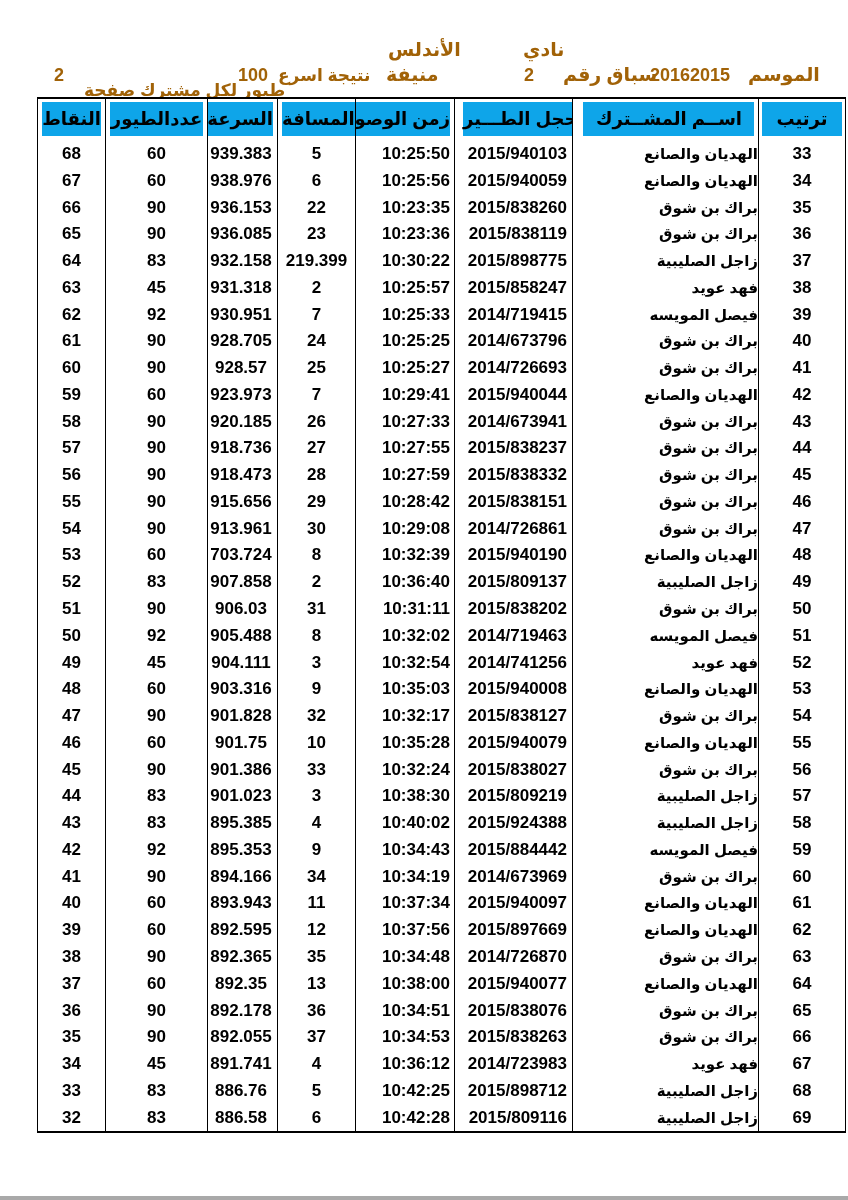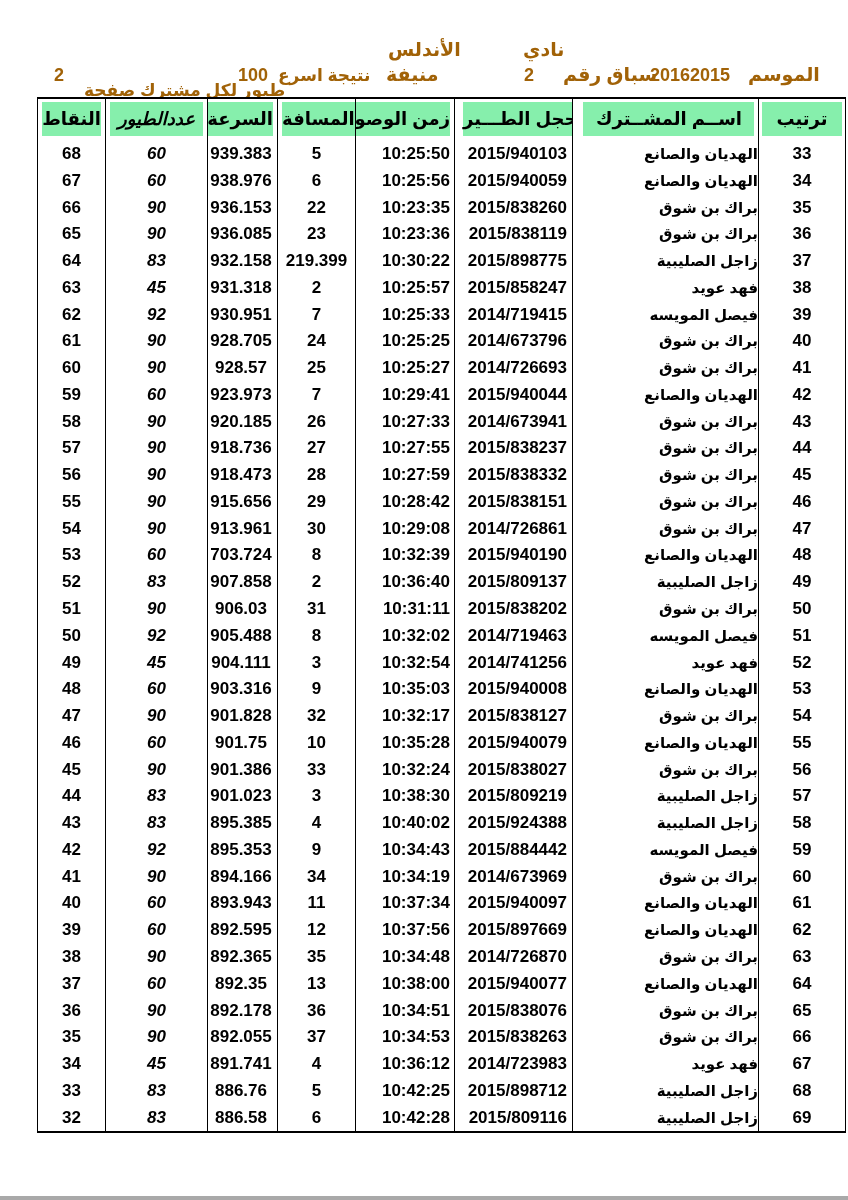--- a/index.html
+++ b/index.html
@@ -37,37 +37,37 @@
     grid-template-columns:87px 186px 118px 99px 78px 70px 102px 67px;
     direction:rtl;
   }
   .thead { height:42px; }
   .trow  { height:26.78px; }
   .cell  { border-left:1px solid #000; overflow:hidden; white-space:nowrap; }
   .col-points { border-left:none; }
 
   .hcell { display:flex; }
   .hbox {
-    flex:1; margin:3px 4px 5px 4px; background:#86efac;
+    flex:1; margin:3px 4px 5px 4px; background:#0ea5e9;
     font-size:18px; line-height:34px; text-align:center;
   }
   .hbox.h-name { text-align:right; padding-left:4px; padding-right:12px; }
   .hbox.h-rank { margin:3px 3px 5px 3px; }
 
   .trow .cell { font-size:17px; line-height:26.78px; }
   .col-rank   { text-align:center; }
   .col-name   { text-align:right; padding-left:6px; font-size:15px; }
   .col-name.cell { font-size:15px; }
   .col-ring   { text-align:right; padding-left:5px; direction:ltr; padding-right:0; }
   .col-ring.cell { padding-left:4px; padding-right:0; text-align:right; }
   .trow .col-ring { direction:ltr; text-align:right; padding-right:5px; }
   .trow .col-time { direction:ltr; text-align:right; padding-right:4px; }
   .col-dist   { text-align:center; direction:ltr; }
   .trow .col-speed{ direction:ltr; text-align:center; padding-right:3px; }
-  .col-birds  { text-align:center;font-style:italic; }
+  .col-birds  { text-align:center; }
   .col-points { text-align:center; }
 
   .bottom-shadow {
     position:absolute; left:0; top:1196px; width:848px; height:4px; background:#a9a9a9;
   }
 </style>
 </head>
 <body>
 
 <div id="canvas">

